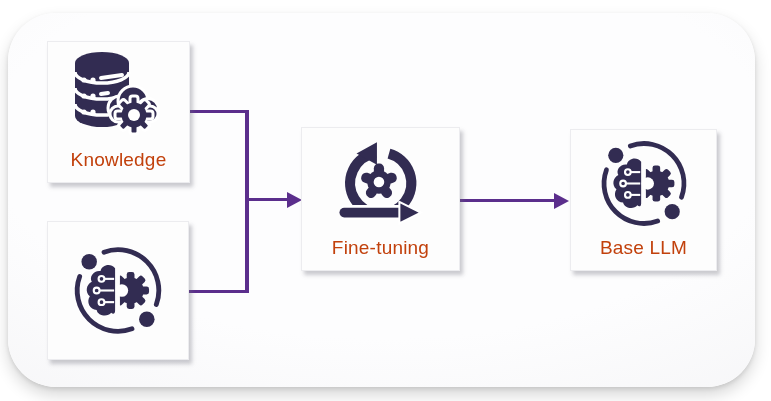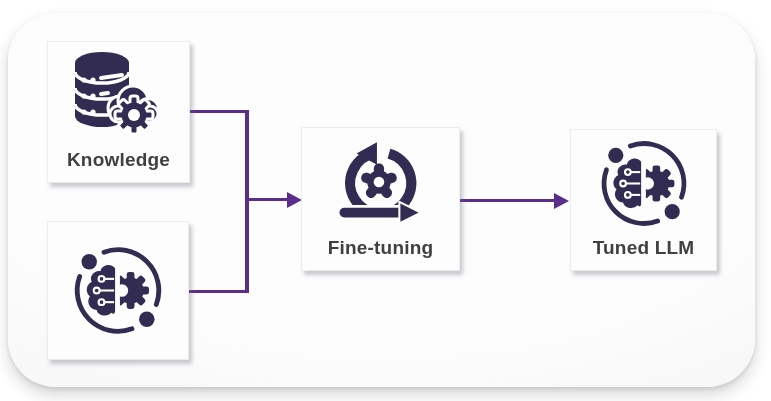--- a/index.html
+++ b/index.html
@@ -14,21 +14,21 @@
     box-shadow:0 8px 16px rgba(0,0,0,0.16), 0 2px 4px rgba(0,0,0,0.10);
   }
   .card{
     position:absolute;background:#fdfdfd;
     border:1px solid #ececef;
     box-shadow:3px 4px 4px rgba(110,110,120,0.35);
     display:flex;flex-direction:column;align-items:center;
   }
   .card .icon-wrap{flex:1;display:flex;align-items:center;justify-content:center;width:100%;}
   .card-label{
-    font-weight:700;font-size:19px;color:#404040;letter-spacing:0.2px;
+    font-weight:400;font-size:19px;color:#c2410c;letter-spacing:0.2px;
     margin-bottom:11px;white-space:nowrap;
   }
   #card-knowledge{left:47px;top:41px;width:141px;height:140px;}
   #card-base-llm{left:47px;top:221px;width:140px;height:137px;}
   #card-fine-tuning{left:301px;top:127px;width:157px;height:142px;}
   #card-tuned-llm{left:570px;top:129px;width:145px;height:140px;}
 
   .conn{position:absolute;background:#5b2e8c;}
   #seg-knowledge-h{left:188px;top:110px;width:60px;height:3px;}
   #seg-base-h{left:187px;top:290px;width:61px;height:3px;}
@@ -200,14 +200,14 @@
           <rect x="-4" y="-19" width="8" height="10" rx="2.5" transform="rotate(180)"></rect>
           <rect x="-4" y="-19" width="8" height="10" rx="2.5" transform="rotate(225)"></rect>
           <rect x="-4" y="-19" width="8" height="10" rx="2.5" transform="rotate(270)"></rect>
           <rect x="-4" y="-19" width="8" height="10" rx="2.5" transform="rotate(315)"></rect>
           <circle r="13.5"></circle>
         </g>
       </g>
       <circle cx="54" cy="50" r="6.5" fill="#fff"></circle>
     </svg>
   </div>
-  <div class="card-label">Tuned LLM</div>
+  <div class="card-label">Base LLM</div>
 </div>
 
 </body></html>

